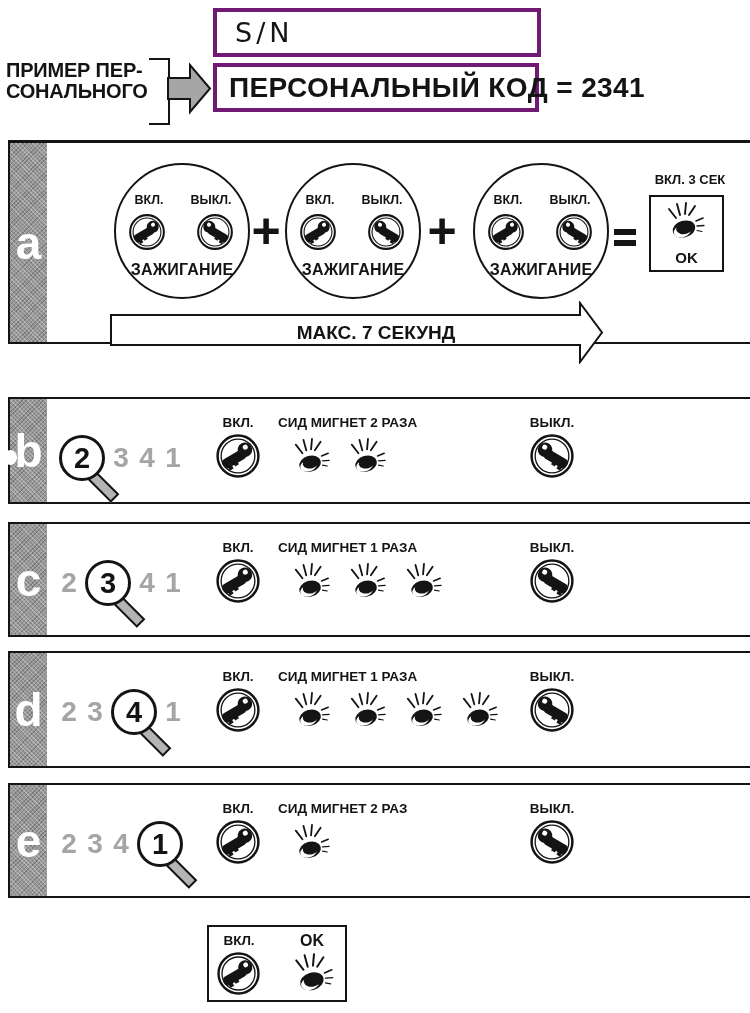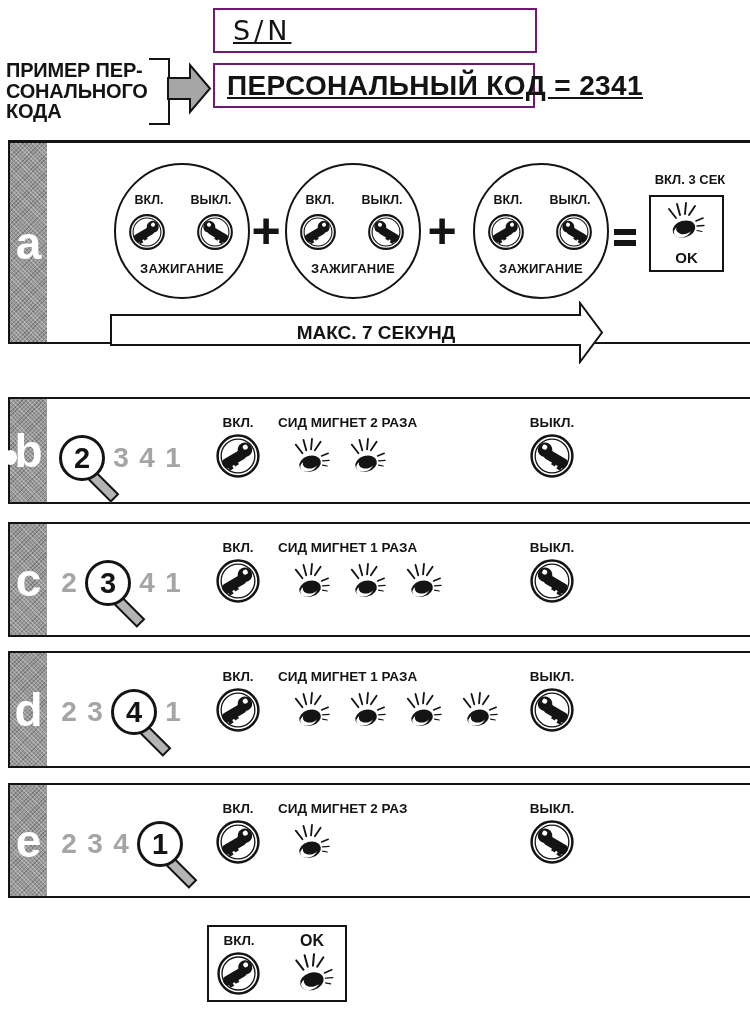--- a/index.html
+++ b/index.html
@@ -1,21 +1,21 @@
 <!DOCTYPE html>
 <html><head>
 <meta charset="utf-8">
 <style>
   html,body{margin:0;padding:0;background:#fff;}
   #page{position:relative;width:750px;height:1013px;background:#fff;overflow:hidden;
         font-family:"Liberation Sans",sans-serif;color:#141414;}
   .abs{position:absolute;}
 
   
-  .hdr-box{position:absolute;background:#fff;border:2px solid #701a75;text-decoration:underline;}
+  .hdr-box{position:absolute;background:#fff;border:4px solid #701a75;}
   #sn-box{left:213px;top:8px;width:320px;height:41px;display:flex;align-items:center;}
   #sn-text{margin-left:18px;font-size:27px;font-weight:400;letter-spacing:4px;
            font-family:"DejaVu Sans",sans-serif;}
   #code-box{left:213px;top:63px;width:318px;height:41px;display:flex;align-items:center;}
   #code-text{margin-left:12px;font-size:28px;font-weight:bold;letter-spacing:.4px;white-space:nowrap;}
   #example-caption{left:6px;top:60px;width:150px;font-size:20px;font-weight:bold;
                    line-height:20.5px;letter-spacing:-.2px;}
   #example-bracket{left:149px;top:58px;width:19px;height:63px;
                    border:2px solid #141414;border-left:none;}
   #example-arrow{left:167px;top:62px;}
@@ -40,21 +40,21 @@
 
   
   .ign-circle{position:absolute;top:20px;width:132px;height:132px;border:2px solid #141414;
               border-radius:50%;background:#fff;}
   .ign-on-lbl,.ign-off-lbl{position:absolute;top:28px;font-size:12.5px;font-weight:bold;white-space:nowrap;
                            transform:translateX(-50%);}
   .ign-on-lbl{left:33px;} .ign-off-lbl{left:95px;}
   .ign-key{position:absolute;top:48px;width:38px;height:38px;}
   .ign-key.on{left:12px;} .ign-key.off{left:80px;}
   .ign-caption{position:absolute;left:0;right:0;top:96px;text-align:center;
-               font-size:13px;font-weight:bold;letter-spacing:.2px;}
+               font-size:16px;font-weight:bold;letter-spacing:.2px;}
   .plus-sign{position:absolute;top:66px;width:44px;text-align:center;
              font-size:50px;font-weight:bold;line-height:44px;}
   .equals-sign{position:absolute;left:604px;top:86px;width:22px;}
   .equals-sign i{display:block;height:6px;background:#141414;margin-bottom:5px;}
   #okbox-label{position:absolute;left:600px;top:29px;width:160px;text-align:center;
                font-size:13px;font-weight:bold;white-space:nowrap;}
   #ok-box{position:absolute;left:639px;top:52px;width:71px;height:73px;
           border:2px solid #141414;background:#fff;}
   #ok-box .led{position:absolute;left:13px;top:4px;}
   #ok-box .ok-text{position:absolute;left:0;right:0;bottom:4px;text-align:center;
@@ -139,21 +139,20 @@
 
 <div id="page">
 
   <div class="hdr-box" id="sn-box">
     <span id="sn-text">S/N</span>
   </div>
 
   <div id="example-caption" class="abs">
     <div>ПРИМЕР ПЕР-</div>
     <div>СОНАЛЬНОГО</div>
-    <div>КОДА</div>
   </div>
   <div id="example-bracket" class="abs"></div>
   <svg id="example-arrow" class="abs" width="45" height="53" viewBox="0 0 45 53">
     <polygon points="1,16 23,16 23,3 43,26.5 23,50 23,37 1,37" fill="#a6a6a6" stroke="#141414" stroke-width="2"></polygon>
   </svg>
 
   <div class="hdr-box" id="code-box">
     <span id="code-text">ПЕРСОНАЛЬНЫЙ КОД = 2341</span>
   </div>
 

